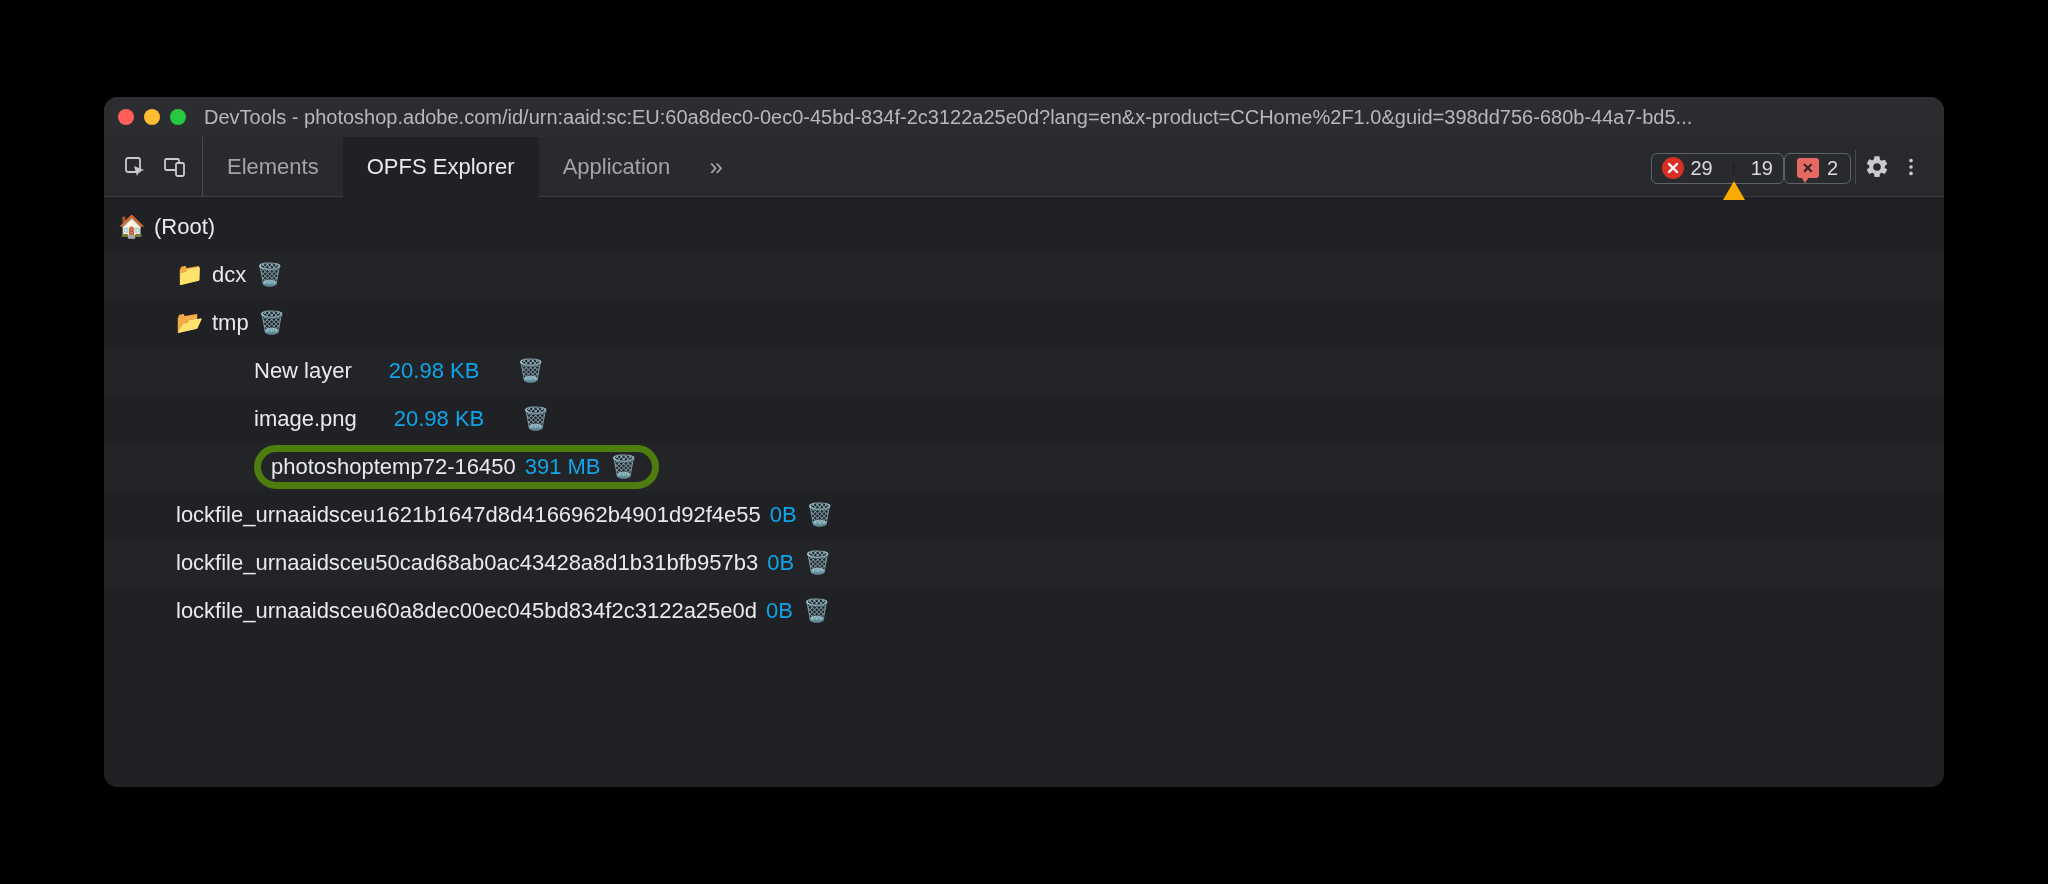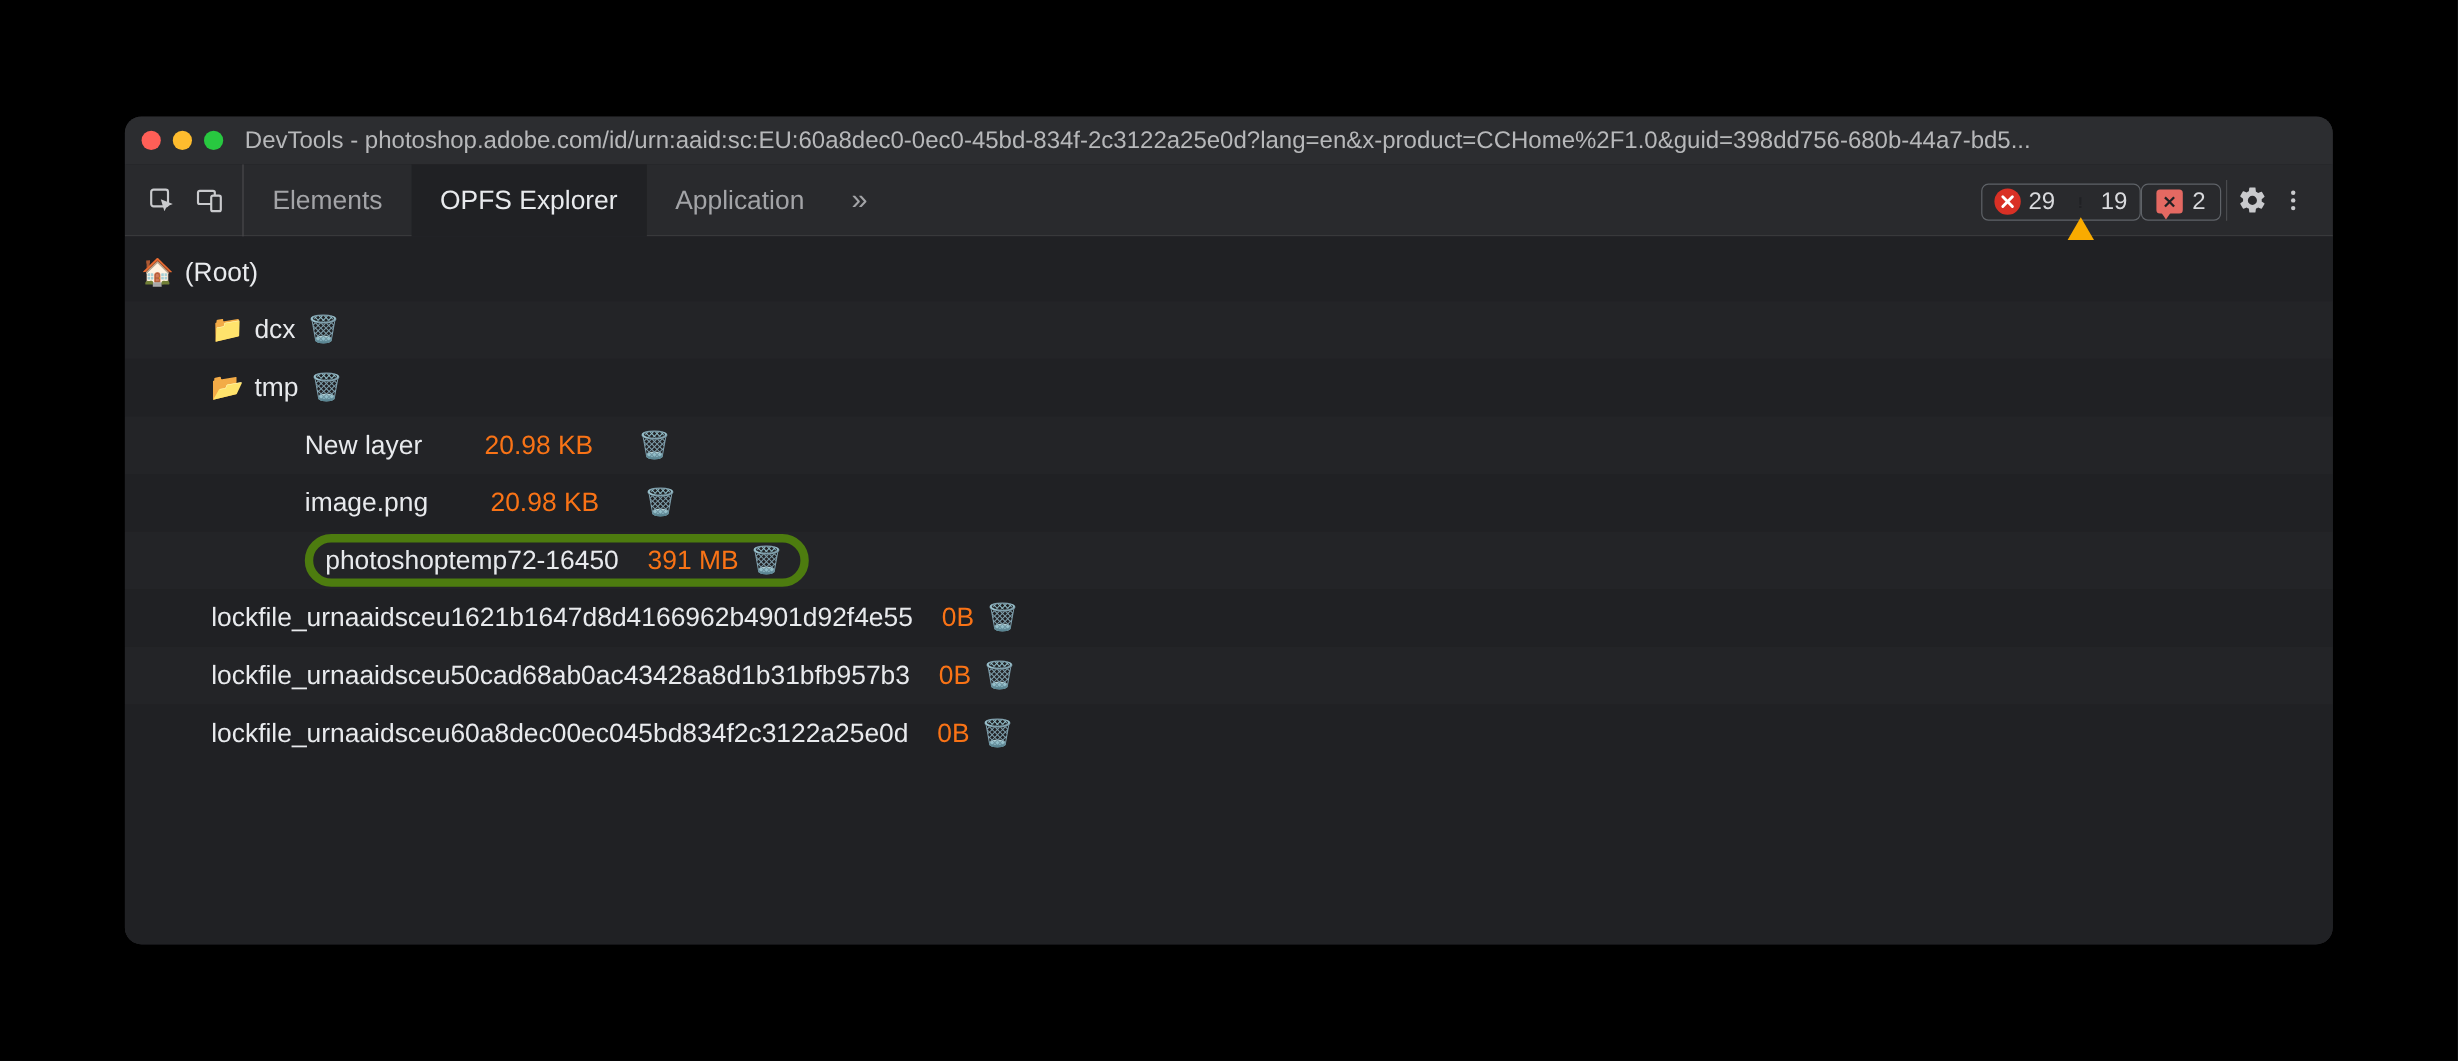--- a/index.html
+++ b/index.html
@@ -148,21 +148,21 @@
   }
   .row {
     display: flex; align-items: center;
     height: 48px;
     padding: 0 14px;
   }
   .row.alt { background: #232427; }
   .indent-1 { padding-left: 72px; }
   .indent-2 { padding-left: 150px; gap: 28px; }
   .fname { color: #e8eaed; }
-  .fsize { color: #f97316; margin-left: 24px; }
+  .fsize { color: #0ea5e9; margin-left: 9px; }
   .row-folder, .row-root { font-size: 22px;}
   .ico { width: 28px; display:inline-flex; margin-right:8px; font-size:22px; }
   .trash {
     display: inline-flex; margin-left: 10px; cursor: pointer;
     opacity: 0.9; filter: grayscale(0.2);
     font-size: 22px;
   }
   .highlight {
     display: inline-flex; align-items: center;
     border: 7px solid #4d7c0f;

